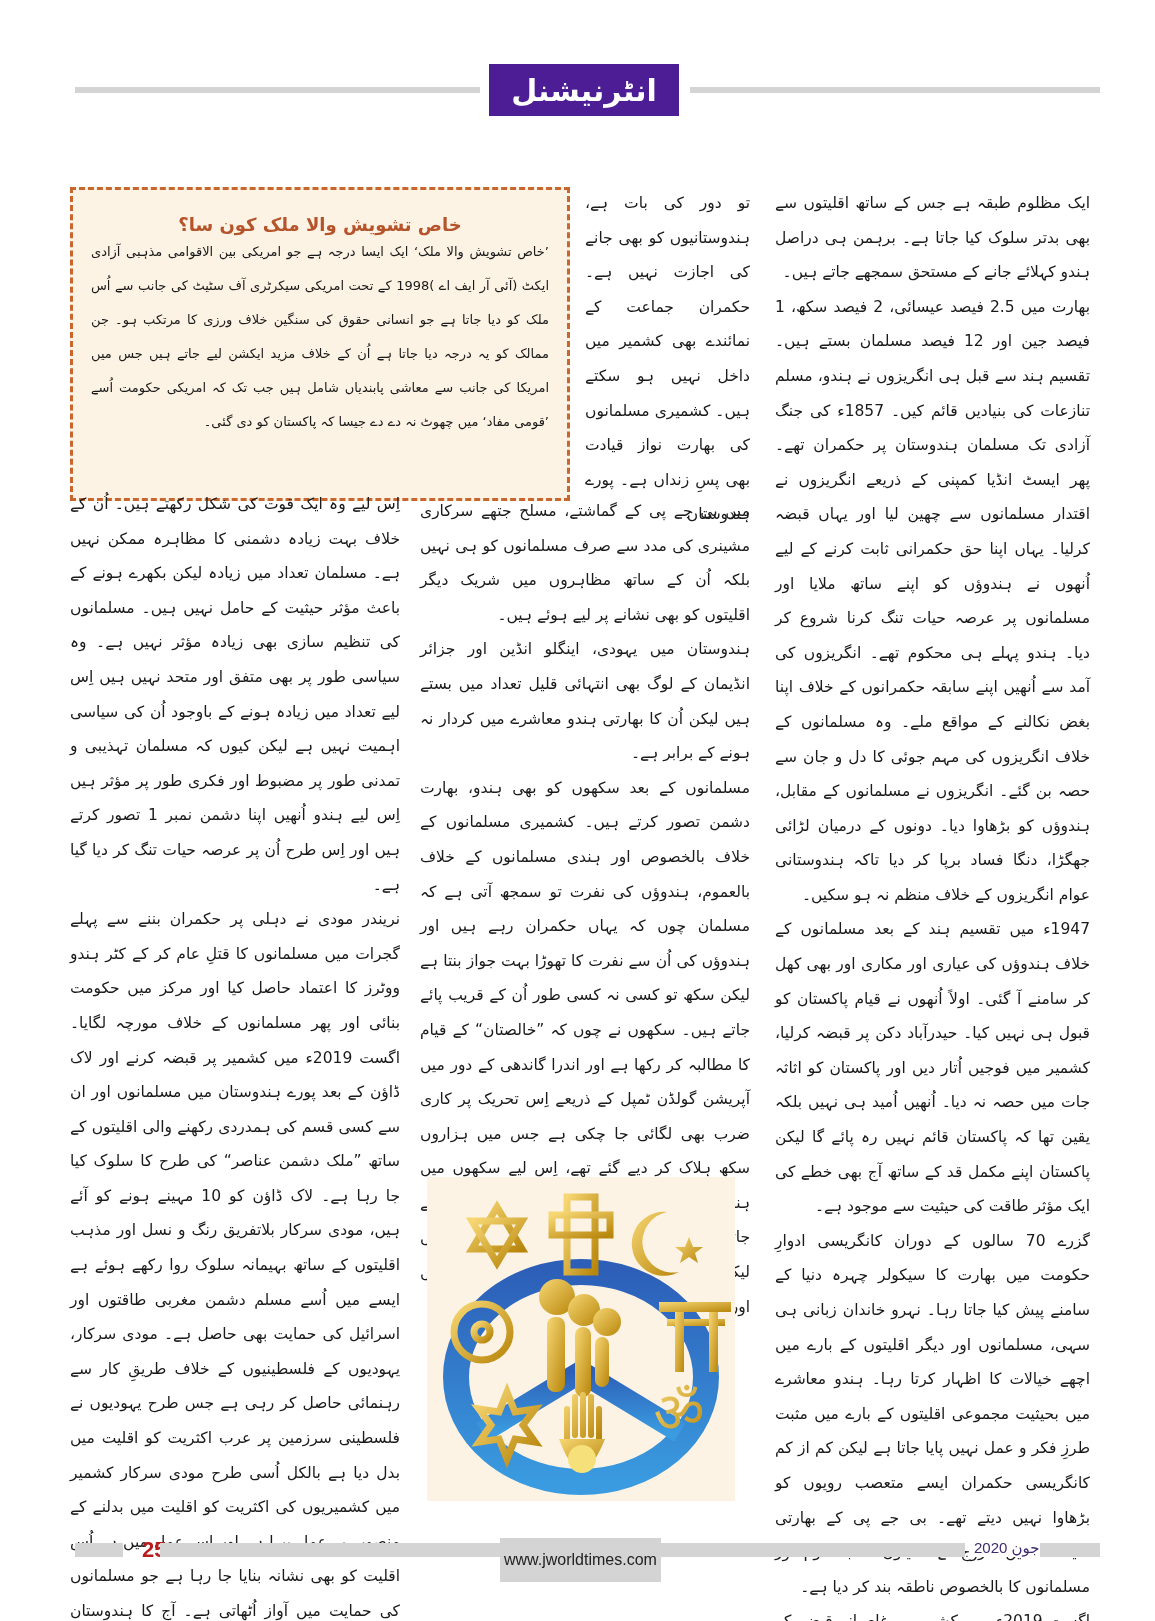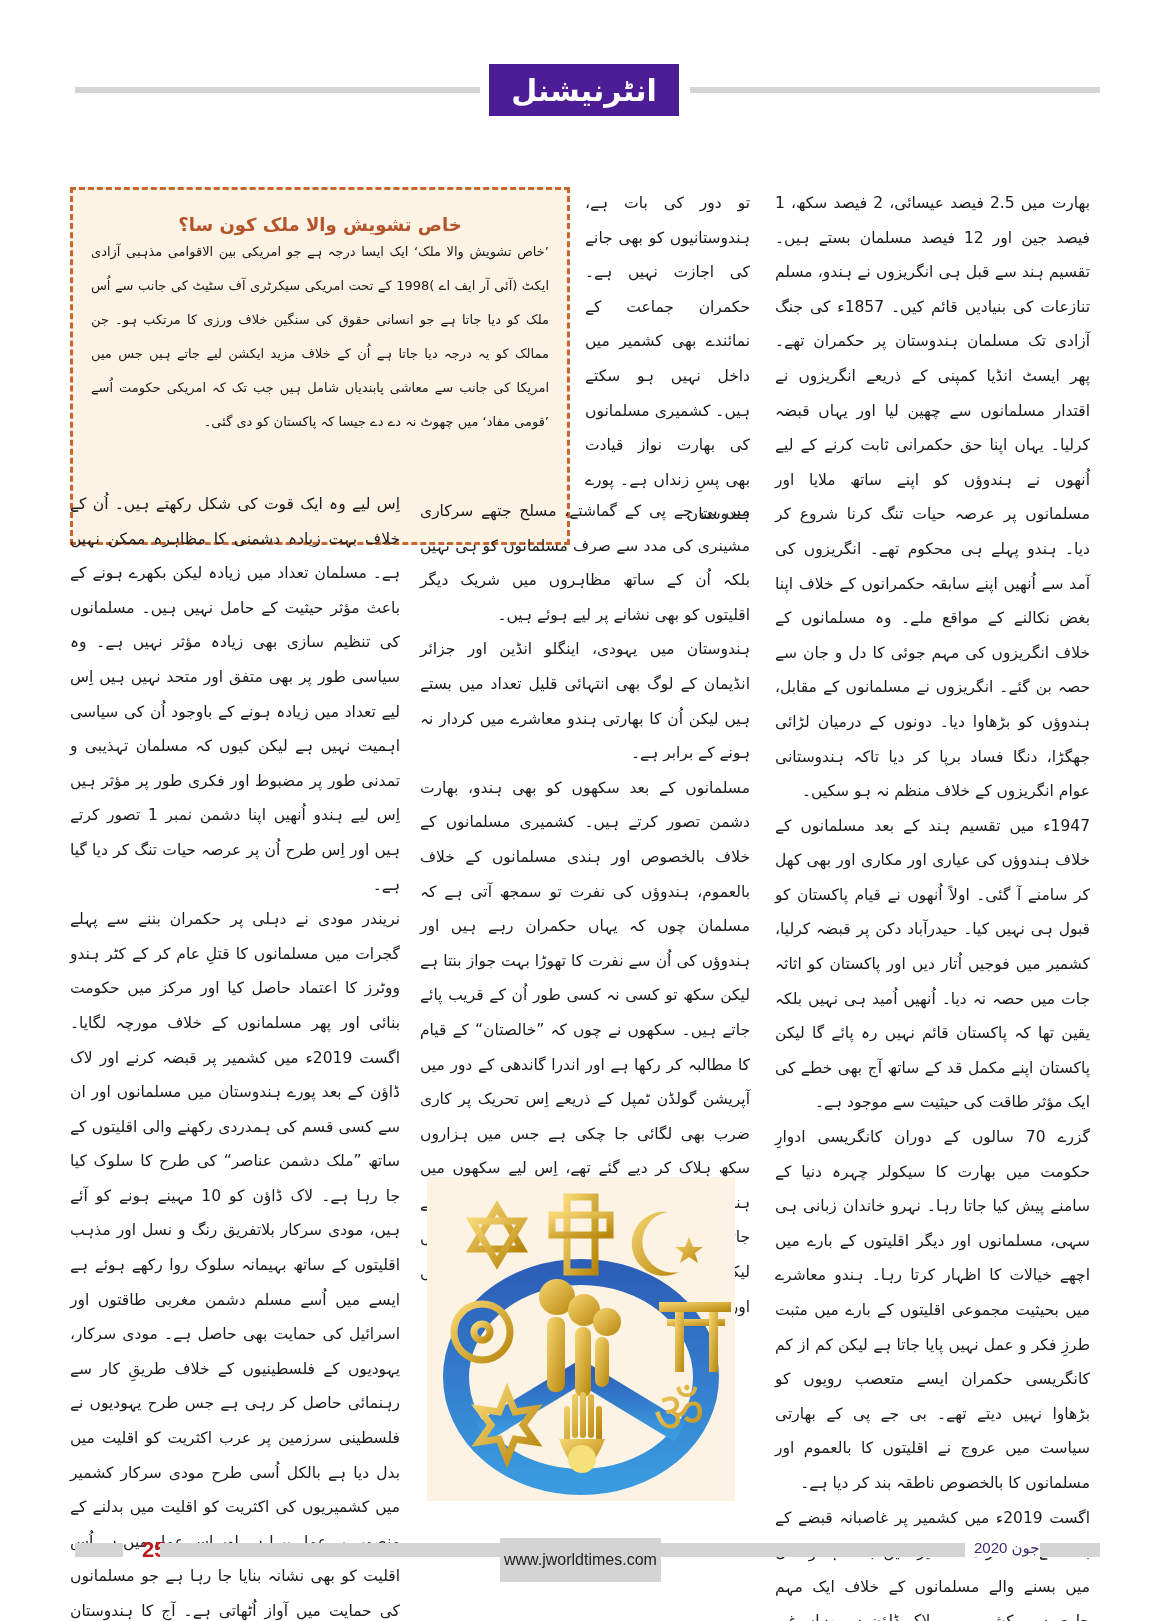--- a/index.html
+++ b/index.html
@@ -11,21 +11,21 @@
   .hdr-badge { position:absolute; left:489px; top:64px; width:190px; height:52px;
                background:#4c1d95; color:#fff; display:flex; align-items:center;
                justify-content:center; font-size:30px; font-weight:bold; direction:rtl; }
   .col { position:absolute; direction:rtl; text-align:justify; text-align-last:right;
          font-size:15.5px; line-height:34.6px; }
   .col p { margin:0; }
   .col-right { left:775px; top:186px; width:315px; height:1340px; }
   .col-mid-top { left:585px; top:186px; width:165px; }
   .col-mid { left:420px; top:494px; width:330px; }
   .col-left { left:70px; top:487px; width:330px; }
-  .sidebar-box { position:absolute; left:70px; top:187px; width:500px; height:358px;
+  .sidebar-box { position:absolute; left:70px; top:187px; width:500px; height:314px;
                  background:#fdf3e4; border:3px dashed #c8662e; box-sizing:border-box; direction:rtl; }
   .sidebar-title { text-align:center; color:#b5532a; font-size:18px; font-weight:bold; margin-top:24px; }
   .sidebar-body { padding:0 18px; text-align:justify; text-align-last:right; font-size:13px; line-height:34px; }
   .illus { position:absolute; left:427px; top:1177px; width:308px; height:324px; background:#fdf3e4; }
   .footer-bar { position:absolute; top:1543px; height:14px; background:#d4d4d4; }
   .footer-bar.a { left:75px; width:48px; }
   .footer-bar.b { left:160px; width:1000px; right:0; width:auto; left:160px; }
   .footer-bar.b { left:160px; width:805px; }
   .footer-bar.c { left:1040px; width:60px; }
   .page-num { position:absolute; left:126px; top:1537px; font-size:22px; font-weight:bold;
@@ -38,20 +38,21 @@
 </head>
 <body>
 
 <div class="hdr-line left"></div>
 <div class="hdr-badge">
   <span>انٹرنیشنل</span>
 </div>
 <div class="hdr-line right"></div>
 
 <div class="col col-right">
+  <p>ایک مظلوم طبقہ ہے جس کے ساتھ اقلیتوں سے بھی بدتر سلوک کیا جاتا ہے۔ برہمن ہی دراصل ہندو کہلائے جانے کے مستحق سمجھے جاتے ہیں۔</p>
   <p>بھارت میں 2.5 فیصد عیسائی، 2 فیصد سکھ، 1 فیصد جین اور 12 فیصد مسلمان بستے ہیں۔ تقسیم ہند سے قبل ہی انگریزوں نے ہندو، مسلم تنازعات کی بنیادیں قائم کیں۔ 1857ء کی جنگ آزادی تک مسلمان ہندوستان پر حکمران تھے۔ پھر ایسٹ انڈیا کمپنی کے ذریعے انگریزوں نے اقتدار مسلمانوں سے چھین لیا اور یہاں قبضہ کرلیا۔ یہاں اپنا حق حکمرانی ثابت کرنے کے لیے اُنھوں نے ہندوؤں کو اپنے ساتھ ملایا اور مسلمانوں پر عرصہ حیات تنگ کرنا شروع کر دیا۔ ہندو پہلے ہی محکوم تھے۔ انگریزوں کی آمد سے اُنھیں اپنے سابقہ حکمرانوں کے خلاف اپنا بغض نکالنے کے مواقع ملے۔ وہ مسلمانوں کے خلاف انگریزوں کی مہم جوئی کا دل و جان سے حصہ بن گئے۔ انگریزوں نے مسلمانوں کے مقابل، ہندوؤں کو بڑھاوا دیا۔ دونوں کے درمیان لڑائی جھگڑا، دنگا فساد برپا کر دیا تاکہ ہندوستانی عوام انگریزوں کے خلاف منظم نہ ہو سکیں۔</p>
   <p>1947ء میں تقسیم ہند کے بعد مسلمانوں کے خلاف ہندوؤں کی عیاری اور مکاری اور بھی کھل کر سامنے آ گئی۔ اولاً اُنھوں نے قیام پاکستان کو قبول ہی نہیں کیا۔ حیدرآباد دکن پر قبضہ کرلیا، کشمیر میں فوجیں اُتار دیں اور پاکستان کو اثاثہ جات میں حصہ نہ دیا۔ اُنھیں اُمید ہی نہیں بلکہ یقین تھا کہ پاکستان قائم نہیں رہ پائے گا لیکن پاکستان اپنے مکمل قد کے ساتھ آج بھی خطے کی ایک مؤثر طاقت کی حیثیت سے موجود ہے۔</p>
   <p>گزرے 70 سالوں کے دوران کانگریسی ادوارِ حکومت میں بھارت کا سیکولر چہرہ دنیا کے سامنے پیش کیا جاتا رہا۔ نہرو خاندان زبانی ہی سہی، مسلمانوں اور دیگر اقلیتوں کے بارے میں اچھے خیالات کا اظہار کرتا رہا۔ ہندو معاشرے میں بحیثیت مجموعی اقلیتوں کے بارے میں مثبت طرزِ فکر و عمل نہیں پایا جاتا ہے لیکن کم از کم کانگریسی حکمران ایسے متعصب رویوں کو بڑھاوا نہیں دیتے تھے۔ بی جے پی کے بھارتی سیاست میں عروج نے اقلیتوں کا بالعموم اور مسلمانوں کا بالخصوص ناطقہ بند کر دیا ہے۔</p>
   <p>اگست 2019ء میں کشمیر پر غاصبانہ قبضے کے بعد سے نہ صرف کشمیر میں بلکہ ہندوستان میں بسنے والے مسلمانوں کے خلاف ایک مہم جاری ہے۔ کشمیر میں لاک ڈاؤن ہے وہاں غیر ملکی صحافی</p>
 </div>
 
 <div class="col col-mid-top">
   <p>تو دور کی بات ہے، ہندوستانیوں کو بھی جانے کی اجازت نہیں ہے۔ حکمران جماعت کے نمائندے بھی کشمیر میں داخل نہیں ہو سکتے ہیں۔ کشمیری مسلمانوں کی بھارت نواز قیادت بھی پسِ زنداں ہے۔ پورے ہندوستان</p>
 </div>
 

